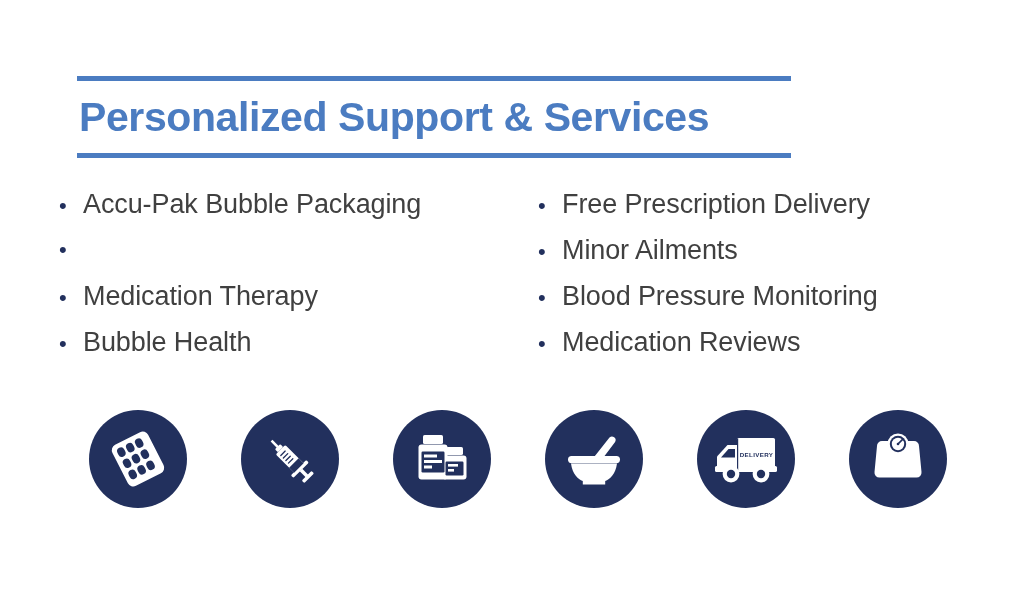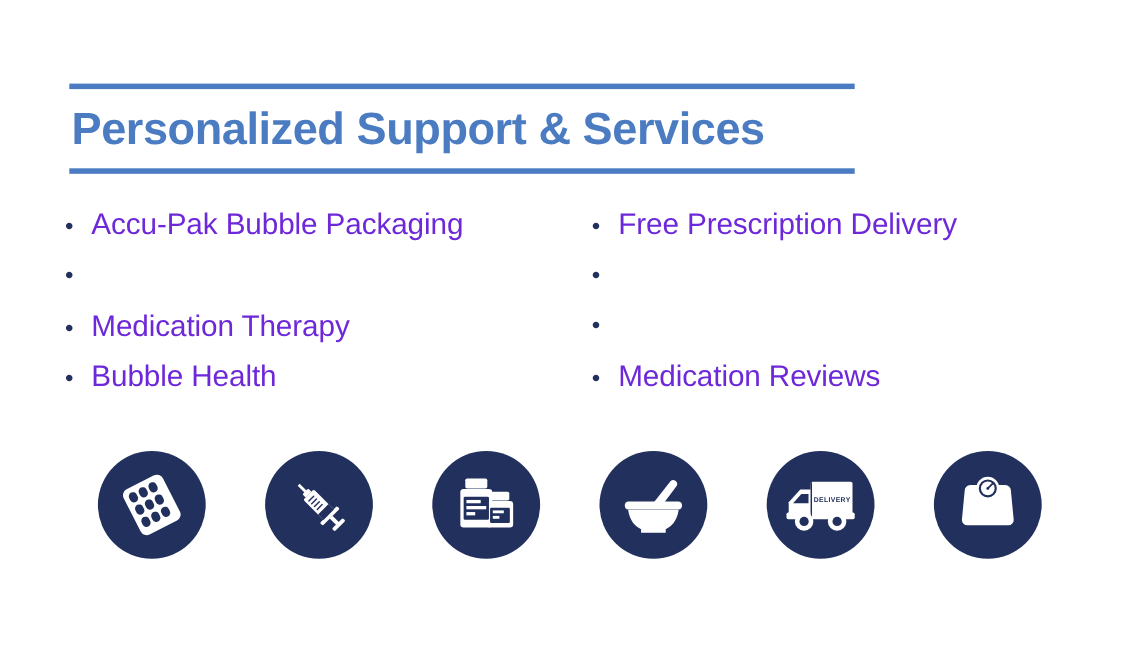--- a/index.html
+++ b/index.html
@@ -18,21 +18,21 @@
 
   #poster {
     position: absolute;
     inset: 0;
     background: #ffffff;
   }
 
   
   .title-block {
     position: absolute;
-    left: 63px;
+    left: 77px;
     top: 76px;
     width: 714px;
   }
   .rule {
     height: 5px;
     background: #4B7CC1;
     width: 100%;
   }
   .rule-top { margin-bottom: 0; }
   .rule-bottom { margin-top: 0; }
@@ -71,21 +71,21 @@
   }
   .dot {
     width: 18px;
     flex: 0 0 18px;
     color: #22305D;
     font-size: 22px;
     line-height: 46px;
     text-align: left;
   }
   .bullet-label {
-    color: #6d28d9;
+    color: #404040;
     font-size: 27px;
     font-weight: 400;
     letter-spacing: -0.1px;
     line-height: 46px;
   }
   .col-left  .dot { margin-left: 4px; }
   .col-left  .bullet-label { margin-left: 6px; }
   .col-right .dot { margin-left: 0px; }
   .col-right .bullet-label { margin-left: 6px; text-align: center; }
 
@@ -147,23 +147,25 @@
       </div>
     </div>
 
     <div class="col col-right">
       <div class="bullet-row">
         <span class="dot">•</span>
         <span class="bullet-label">Free Prescription Delivery</span>
       </div>
       <div class="bullet-row">
         <span class="dot">•</span>
-      </div>
-      <div class="bullet-row">
-        <span class="dot">•</span>
+        <span class="bullet-label">Minor Ailments</span>
+      </div>
+      <div class="bullet-row">
+        <span class="dot">•</span>
+        <span class="bullet-label">Blood Pressure Monitoring</span>
       </div>
       <div class="bullet-row">
         <span class="dot">•</span>
         <span class="bullet-label">Medication Reviews</span>
       </div>
     </div>
 
   </div>
 
   <div class="icon-row">

